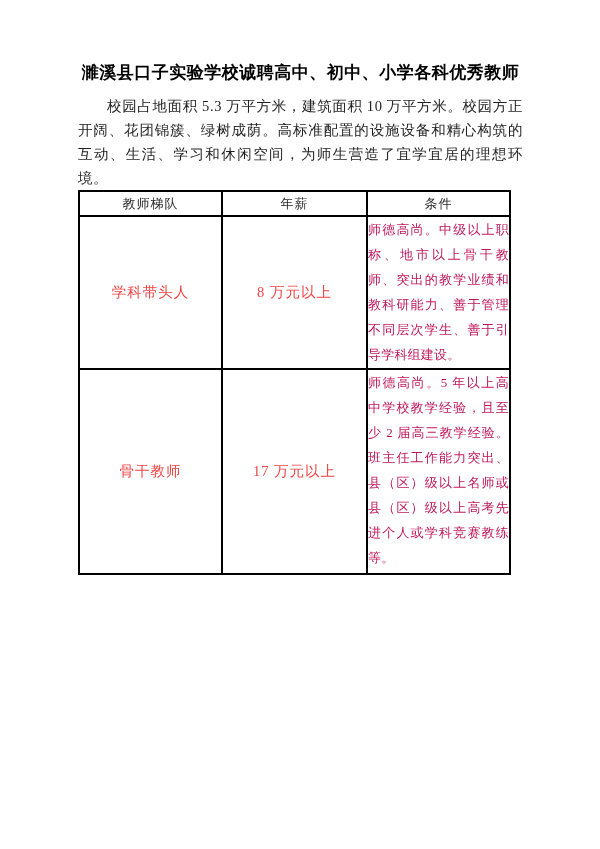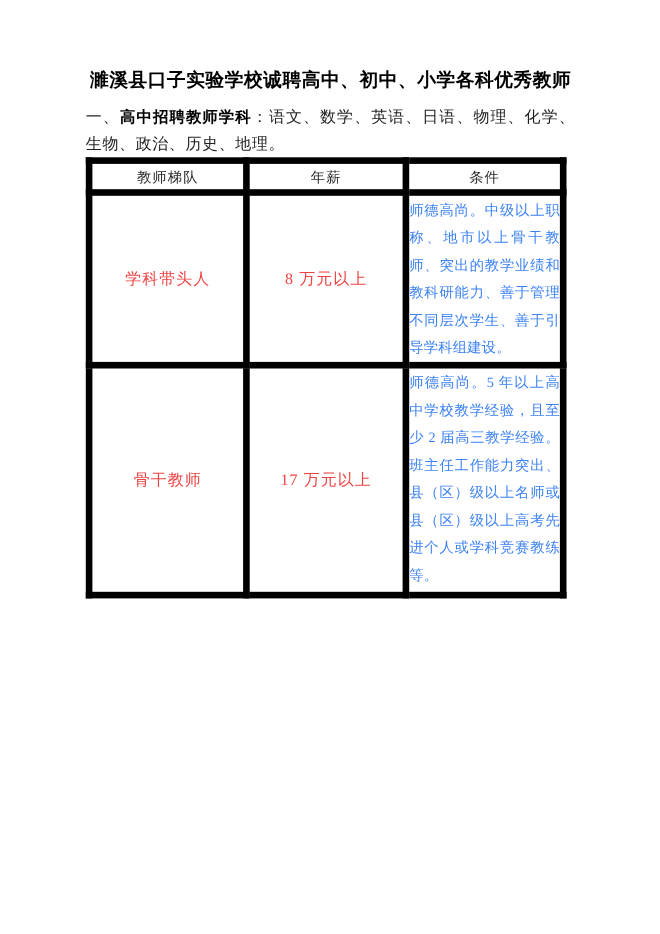--- a/index.html
+++ b/index.html
@@ -56,21 +56,21 @@
     letter-spacing: 0.5px;
   }
   table.salary-table {
     border-collapse: collapse;
     width: 431px;
     table-layout: fixed;
     border: 1.5px solid #3c3c3c;
   }
   table.salary-table th,
   table.salary-table td {
-    border: 6px solid #000000;
+    border: 2px solid #000000;
     padding: 0;
   }
   col.c1 { width: 143px; }
   col.c2 { width: 145px; }
   col.c3 { width: 143px; }
   table.salary-table th {
     height: 23px;
     font-weight: normal;
     font-size: 13px;
     text-align: center;
@@ -84,35 +84,35 @@
     font-size: 14.5px;
     letter-spacing: 1px;
     color: #ef4444;
   }
   td.cond {
     vertical-align: top;
     text-align: justify;
     font-size: 13px;
     line-height: 25px;
     letter-spacing: 0.2px;
-    color: #3b82f6;
+    color: #be185d;
     padding: 3px 7px 0 8px;
   }
   tr.row-lead  td { height: 151px; }
   tr.row-core  td { height: 203px; }
 </style>
 </head>
 <body>
 
 <div class="page">
 
   <h1 class="title">濉溪县口子实验学校诚聘高中、初中、小学各科优秀教师</h1>
 
+  <p class="body indent">校园占地面积 5.3 万平方米，建筑面积 10 万平方米。校园方正开阔、花团锦簇、绿树成荫。高标准配置的设施设备和精心构筑的互动、生活、学习和休闲空间，为师生营造了宜学宜居的理想环境。</p>
 
-  <p class="body section"><span>一、</span><span class="bold">高中招聘教师学科</span><span>：</span><span>语文、数学、英语、日语、物理、化学、生物、政治、历史、地理。</span></p>
 
 
   <table class="salary-table">
     <colgroup>
         <col class="c1">
         <col class="c2">
         <col class="c3">
       </colgroup>
     <thead>
       <tr>

